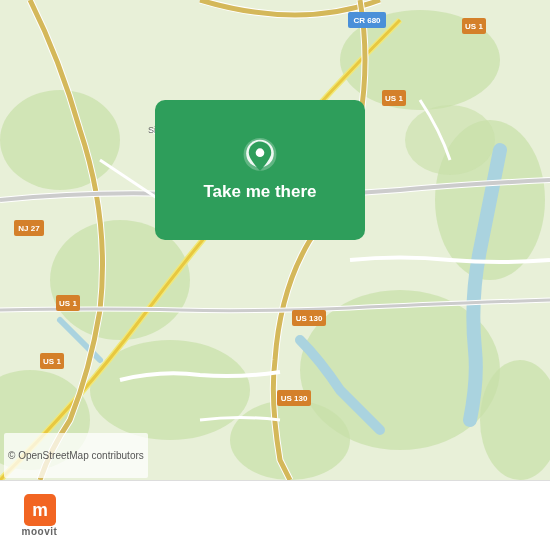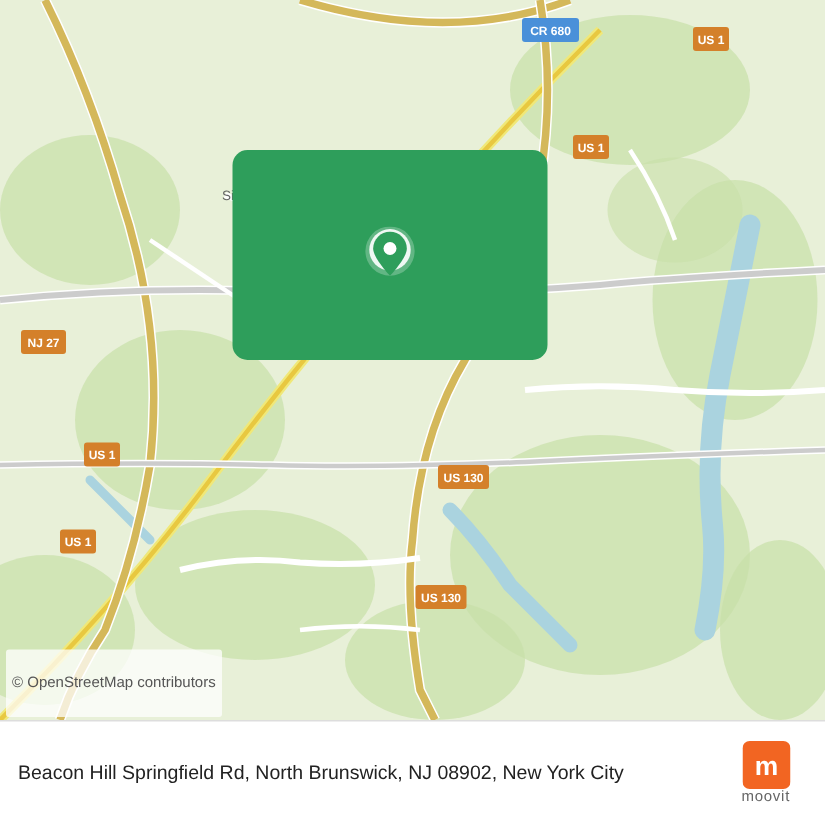--- a/index.html
+++ b/index.html
@@ -58,21 +58,21 @@
     }
 
     .moovit-icon {
       width: 32px;
       height: 32px;
     }
 
     .moovit-label {
       font-size: 10px;
       color: #666;
-      font-weight: normal;
+      font-weight: bold;
       letter-spacing: 0.5px;
     }
 
     
     #attribution {
       position: absolute;
       bottom: 72px;
       left: 4px;
       font-size: 10px;
       color: #555;
@@ -197,24 +197,24 @@
 </div>
 
 <button id="take-me-there-btn">
 
   <svg class="pin-icon" viewBox="0 0 38 44" xmlns="http://www.w3.org/2000/svg">
     <ellipse cx="19" cy="19" rx="19" ry="19" fill="white" opacity="0.25"></ellipse>
     <circle cx="19" cy="18" r="16" fill="white" opacity="0.9"></circle>
     <path d="M19 4 C11.8 4 6 9.8 6 17 C6 24.5 19 38 19 38 C19 38 32 24.5 32 17 C32 9.8 26.2 4 19 4 Z" fill="#2e9e5b"></path>
     <circle cx="19" cy="17" r="5" fill="white"></circle>
   </svg>
+  <span class="btn-label">Take me there</span>
 </button>
 
 <div id="bottom-bar">
-  <div id="address-text">Beacon Hill Springfield Rd, North Brunswick, NJ 08902, New York City</div>
   <div id="moovit-logo">
 
     <svg class="moovit-icon" viewBox="0 0 40 40" xmlns="http://www.w3.org/2000/svg">
       <rect width="40" height="40" rx="6" fill="#f26522"></rect>
       <text x="20" y="28" text-anchor="middle" font-size="22" font-weight="bold" fill="white" font-family="Arial">m</text>
     </svg>
     <span class="moovit-label">moovit</span>
   </div>
 </div>
 

